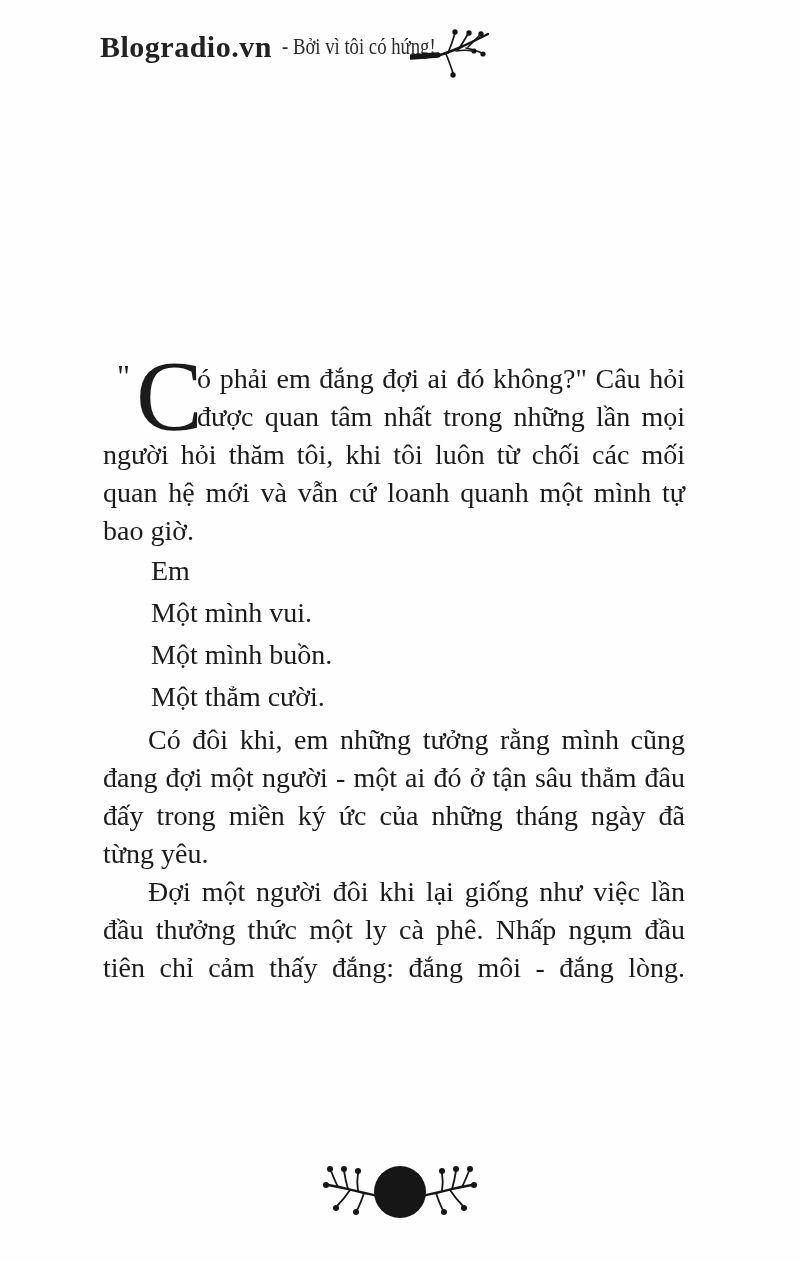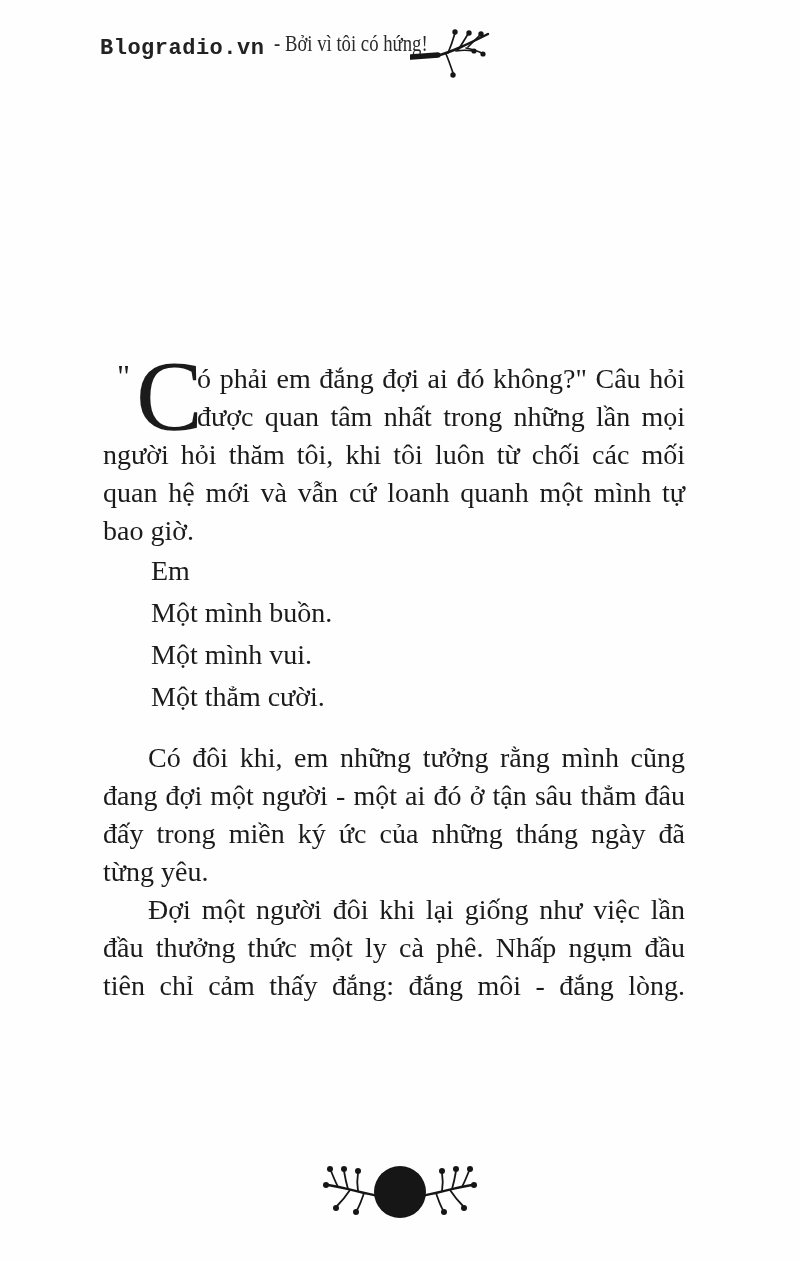--- a/index.html
+++ b/index.html
@@ -17,24 +17,23 @@
   }
 
   
   .header {
     position: absolute; top: 30px; left: 100px;
     white-space: nowrap;
   }
   .brand {
     display: inline-block;
     font-weight: 700;
-    font-size: 22px;
+    font-size: 30px;
     letter-spacing: 0.5px;
     color: #222;
-    font-family: Liberation Mono, monospace;
   }
   .tagline {
     display: inline-block;
     font-size: 24px;
     margin-left: 10px;
     vertical-align: 3px;
     transform: scaleX(0.78);
     transform-origin: 0 50%;
     color: #2a2a2a;
   }
@@ -65,21 +64,21 @@
   .dc-quote {
     position: absolute; left: 14px; top: 0px;
     font-size: 32px; line-height: 32px;
   }
   .dc-letter {
     position: absolute; left: 33px; top: -14px;
     font-size: 100px; line-height: 100px;
     font-weight: 400;
   }
 
-  .short-lines { margin-bottom: 21px; }
+  .short-lines { margin-bottom: 3px; }
   .short-lines p {
     text-indent: 48px;
     line-height: 42px;
     text-align: left;
   }
 
   
   .footer-orn {
     position: absolute; top: 1160px; left: 400px;
     transform: translateX(-50%);
@@ -119,22 +118,22 @@
 
     <p class="para-first">
       <span class="dc-float">
         <span class="dc-quote">"</span>
         <span class="dc-letter">C</span>
       </span><span>ó phải em đắng đợi ai đó không?" Câu hỏi được quan tâm nhất trong những lần mọi người hỏi thăm tôi, khi tôi luôn từ chối các mối quan hệ mới và vẫn cứ loanh quanh một mình tự bao giờ.</span>
     </p>
 
     <div class="short-lines">
       <p>Em</p>
+      <p>Một mình vui.</p>
       <p>Một mình buồn.</p>
-      <p>Một mình vui.</p>
       <p>Một thẳm cười.</p>
     </div>
 
     <p class="para">Có đôi khi, em những tưởng rằng mình cũng đang đợi một người - một ai đó ở tận sâu thẳm đâu đấy trong miền ký ức của những tháng ngày đã từng yêu.</p>
     <p class="para para-last">Đợi một người đôi khi lại giống như việc lần đầu thưởng thức một ly cà phê. Nhấp ngụm đầu tiên chỉ cảm thấy đắng: đắng môi - đắng lòng.</p>
 
   </div>
 
   <svg class="footer-orn" viewBox="0 0 160 66" aria-hidden="true">
 

